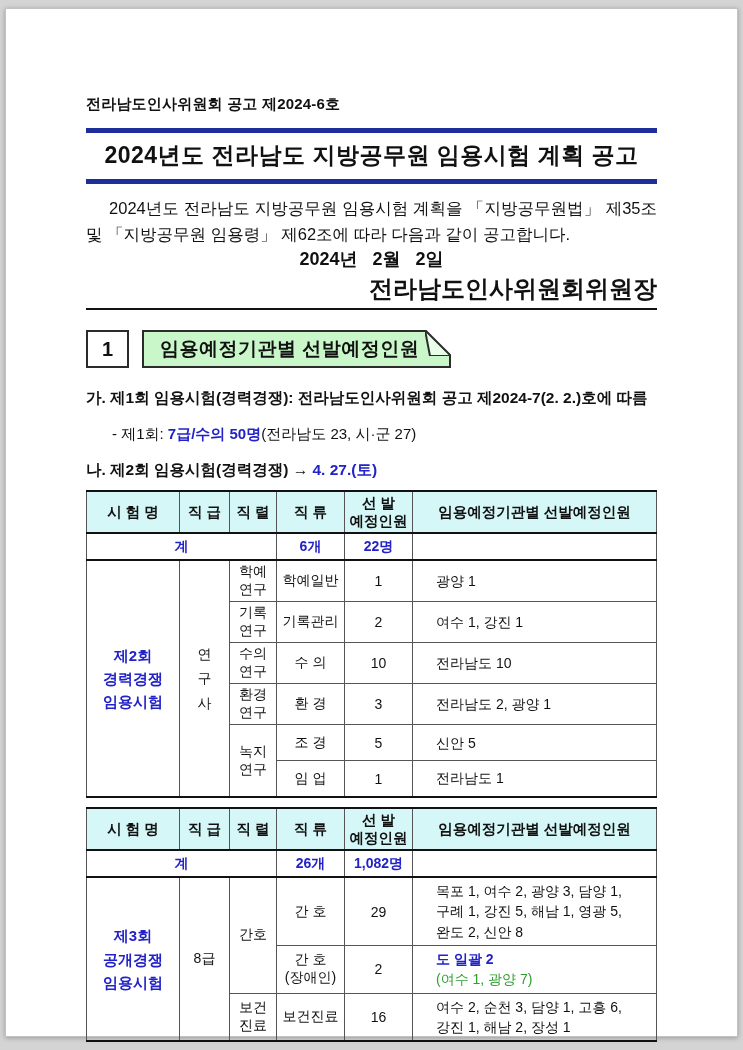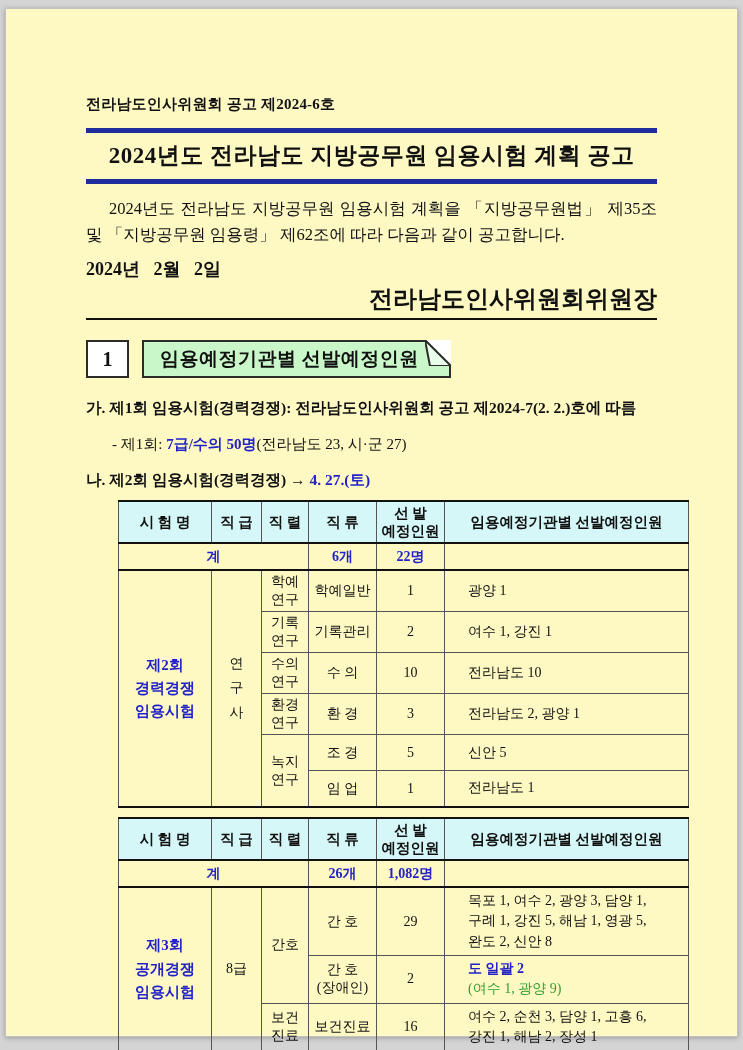--- a/index.html
+++ b/index.html
@@ -7,38 +7,37 @@
   body {
     background: #d4d4d4;
     font-family: "Liberation Sans", "DejaVu Sans", sans-serif;
     color: #111;
     position: relative;
     overflow: hidden;
   }
   .sheet {
     position: absolute;
     left: 5px; right: 5px; top: 8px; bottom: 13px;
-    background: #fef9c3;
+    background: #ffffff;
     border: 1px solid #c2c2c2;
     box-shadow: 0 1px 5px rgba(0,0,0,.28);
     padding: 86px 80px 0 80px;
-    font-family: Liberation Serif, serif;
   }
   .notice-no { font-size: 15px; font-weight: bold; letter-spacing: .2px; }
   .rule { height: 5px; background: #1e2d9c; }
   .rule-top { margin-top: 14px; }
   .doc-title {
     font-size: 23px; font-weight: bold; text-align: center;
     letter-spacing: .5px; padding: 7px 0 8px 0;
   }
   .intro {
     margin-top: 12px; font-size: 16.5px; line-height: 1.55;
     text-align: justify; text-indent: 1.4em; word-break: keep-all;
   }
-  .date-line { margin-top: 10px; text-align: left; font-size: 18px; font-weight: bold; white-space: pre; }
+  .date-line { text-align: center; font-size: 18px; font-weight: bold; white-space: pre; }
   .signer-line {
     margin-top: 2px; text-align: right; font-size: 24px; font-weight: bold;
     border-bottom: 2px solid #111; padding-bottom: 3px;
   }
   .badge-row { margin-top: 20px; display: flex; align-items: stretch; gap: 13px; height: 38px; }
   .num-box {
     width: 43px; border: 2px solid #2b2b2b; display: flex;
     align-items: center; justify-content: center;
     font-size: 20px; font-weight: bold; background: #fff;
   }
@@ -51,21 +50,20 @@
   .item-heading { margin-top: 20px; font-size: 15.5px; font-weight: bold; word-break: keep-all; }
   .item-heading.tight { margin-top: 16px; }
   .sub-line { margin-top: 16px; padding-left: 26px; font-size: 15px; }
   .blu { color: #2222c8; font-weight: bold; }
   .grn { color: #2f9e2f; }
   .date-blue { color: #2222c8; }
   table {
     margin-top: 9px; width: 100%; border-collapse: collapse; table-layout: fixed;
     border-top: 2.5px solid #111; border-bottom: 2.5px solid #111;
     font-size: 14px;
-    margin-left: 32px;
   }
   th, td { border: 1px solid #555; white-space: pre-line; text-align: center; vertical-align: middle; padding: 2px 3px; }
   th {
     background: #d5f7f7; font-weight: bold; font-size: 14.5px;
     height: 40px; line-height: 1.25; border-bottom: 2.5px solid #111;
   }
   tr.sum td { height: 27px; border-bottom: 2px solid #111; }
   .t1 tbody tr { height: 36px; }
   .t2 tbody tr { height: 46px; }
   td.exam-name { color: #2222c8; font-weight: bold; line-height: 1.55; font-size: 15px; }
@@ -216,21 +214,21 @@
         <td rowspan="3">8급</td>
         <td rowspan="2">간호</td>
         <td>간    호</td>
         <td>29</td>
         <td class="agencies">목포 1, 여수 2, 광양 3, 담양 1, 구례 1, 강진 5, 해남 1, 영광 5, 완도 2, 신안 8</td>
       </tr>
       <tr>
         <td>간  호
 (장애인)</td>
         <td>2</td>
-        <td class="agencies"><span class="blu">도 일괄 2</span><br><span class="grn">(여수 1, 광양 9)</span></td>
+        <td class="agencies"><span class="blu">도 일괄 2</span><br><span class="grn">(여수 1, 광양 7)</span></td>
       </tr>
       <tr>
         <td>보건
 진료</td>
         <td>보건진료</td>
         <td>16</td>
         <td class="agencies">여수 2, 순천 3, 담양 1, 고흥 6, 강진 1, 해남 2, 장성 1</td>
       </tr>
     </tbody>
   </table>

